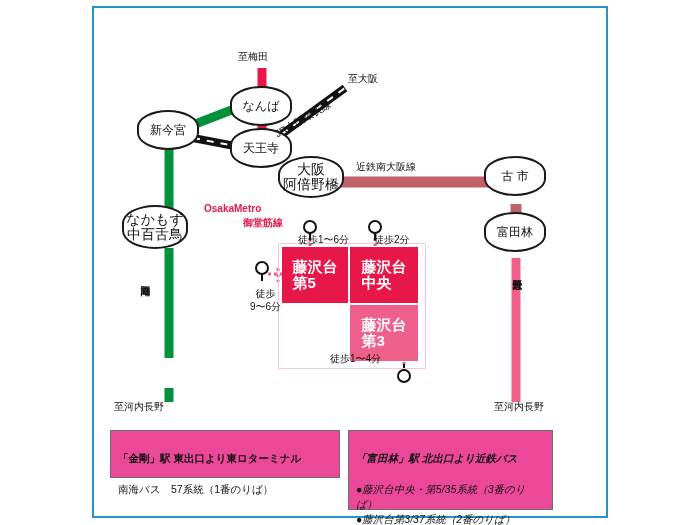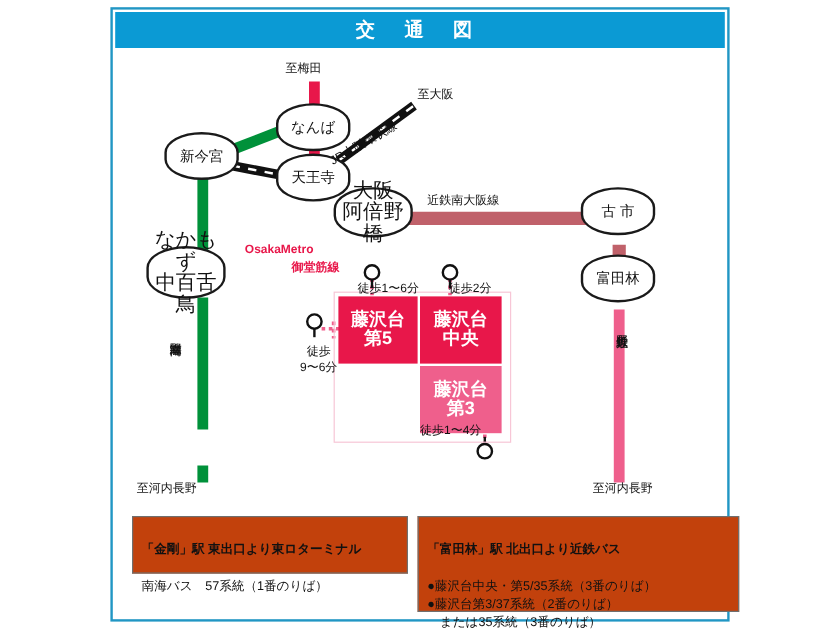--- a/index.html
+++ b/index.html
@@ -63,21 +63,21 @@
     align-items: center;
     justify-content: center;
     font-size: 12px;
     font-weight: normal;
     color: #111111;
     box-sizing: border-box;
     text-align: center;
     line-height: 1.05;
   }
   .node.wide { width: 62px; height: 40px; border-radius: 40px/22px; }
-  .node.two { font-size: 17px; }
+  .node.two { font-size: 14px; }
   .lbl {
     position: absolute;
     font-size: 10px;
     color: #111111;
     white-space: nowrap;
   }
   .lbl.b { font-weight: bold; }
   .lbl.rot-jr {
     transform: rotate(-30deg);
     transform-origin: left center;
@@ -87,56 +87,55 @@
     text-orientation: upright;
     font-size: 10px;
     line-height: 1.1;
   }
   
   .block {
     position: absolute;
     display: flex;
     align-items: center;
     justify-content: center;
-    text-align: center;
+    text-align: left;
     font-weight: bold;
     color: #ffffff;
     line-height: 1.08;
     box-sizing: border-box;
   }
   .block.red { background: #e8174a; font-size: 15px; }
   .block.pink { background: #ef5f8c; font-size: 15px; }
   .walk {
     position: absolute;
     font-size: 10px;
     color: #111111;
     white-space: nowrap;
     text-align: center;
   }
   .note {
     position: absolute;
     border: 1px solid #6f6f6f;
-    background: #c2410c;
+    background: #ec4899;
     font-size: 10.5px;
     color: #111111;
     line-height: 1.45;
     padding: 5px 7px 5px 7px;
     box-sizing: border-box;
     white-space: pre-line;
   }
   .note .hd { font-weight: bold; }
 </style>
 </head>
 <body>
 
 <div id="page">
 
   <div class="frame"></div>
 
-  <div class="title-bar">交 通 図</div>
 
   <svg class="map" viewBox="0 0 516 512">
 
     <line x1="155" y1="98" x2="93" y2="122" stroke="#00913a" stroke-width="9"></line>
 
     <line x1="77" y1="138" x2="77" y2="212" stroke="#00913a" stroke-width="9"></line>
 
     <line x1="77" y1="242" x2="77" y2="352" stroke="#00913a" stroke-width="9"></line>
 
     <line x1="77" y1="382" x2="77" y2="396" stroke="#00913a" stroke-width="9"></line>
@@ -214,27 +213,27 @@
 中央</div>
   <div class="block pink" style="left:350px; top:305px; width:68px; height:56px; white-space:pre-line;">藤沢台
 第3</div>
 
   <div style="position:absolute; left:278px; top:243px; width:146px; height:124px; border:1px solid #f7c6d6; pointer-events:none;"></div>
 
   <div class="walk" style="left:298px; top:233px;">徒歩1〜6分</div>
   <div class="walk" style="left:374px; top:233px;">徒歩2分</div>
   <div class="walk" style="left:250px; top:288px; white-space:pre-line; text-align:center; line-height:1.25;">徒歩
 9〜6分</div>
-  <div class="walk" style="left:330px; top:352px;margin-left:20px;">徒歩1〜4分</div>
+  <div class="walk" style="left:330px; top:352px;">徒歩1〜4分</div>
 
   <div class="note" style="left:110px; top:430px; width:230px; height:48px;">
     <div class="hd">「金剛」駅 東出口より東ロターミナル</div>
     <div>南海バス　57系統（1番のりば）</div>
   </div>
 
-  <div class="note" style="left:348px; top:430px; width:268px; height:80px;">
+  <div class="note" style="left:348px; top:430px; width:205px; height:80px;font-style:italic;">
     <div class="hd">「富田林」駅 北出口より近鉄バス</div>
     <div>●藤沢台中央・第5/35系統（3番のりば）
 ●藤沢台第3/37系統（2番のりば）
 　または35系統（3番のりば）</div>
   </div>
 
 </div>
 
 </body></html>

